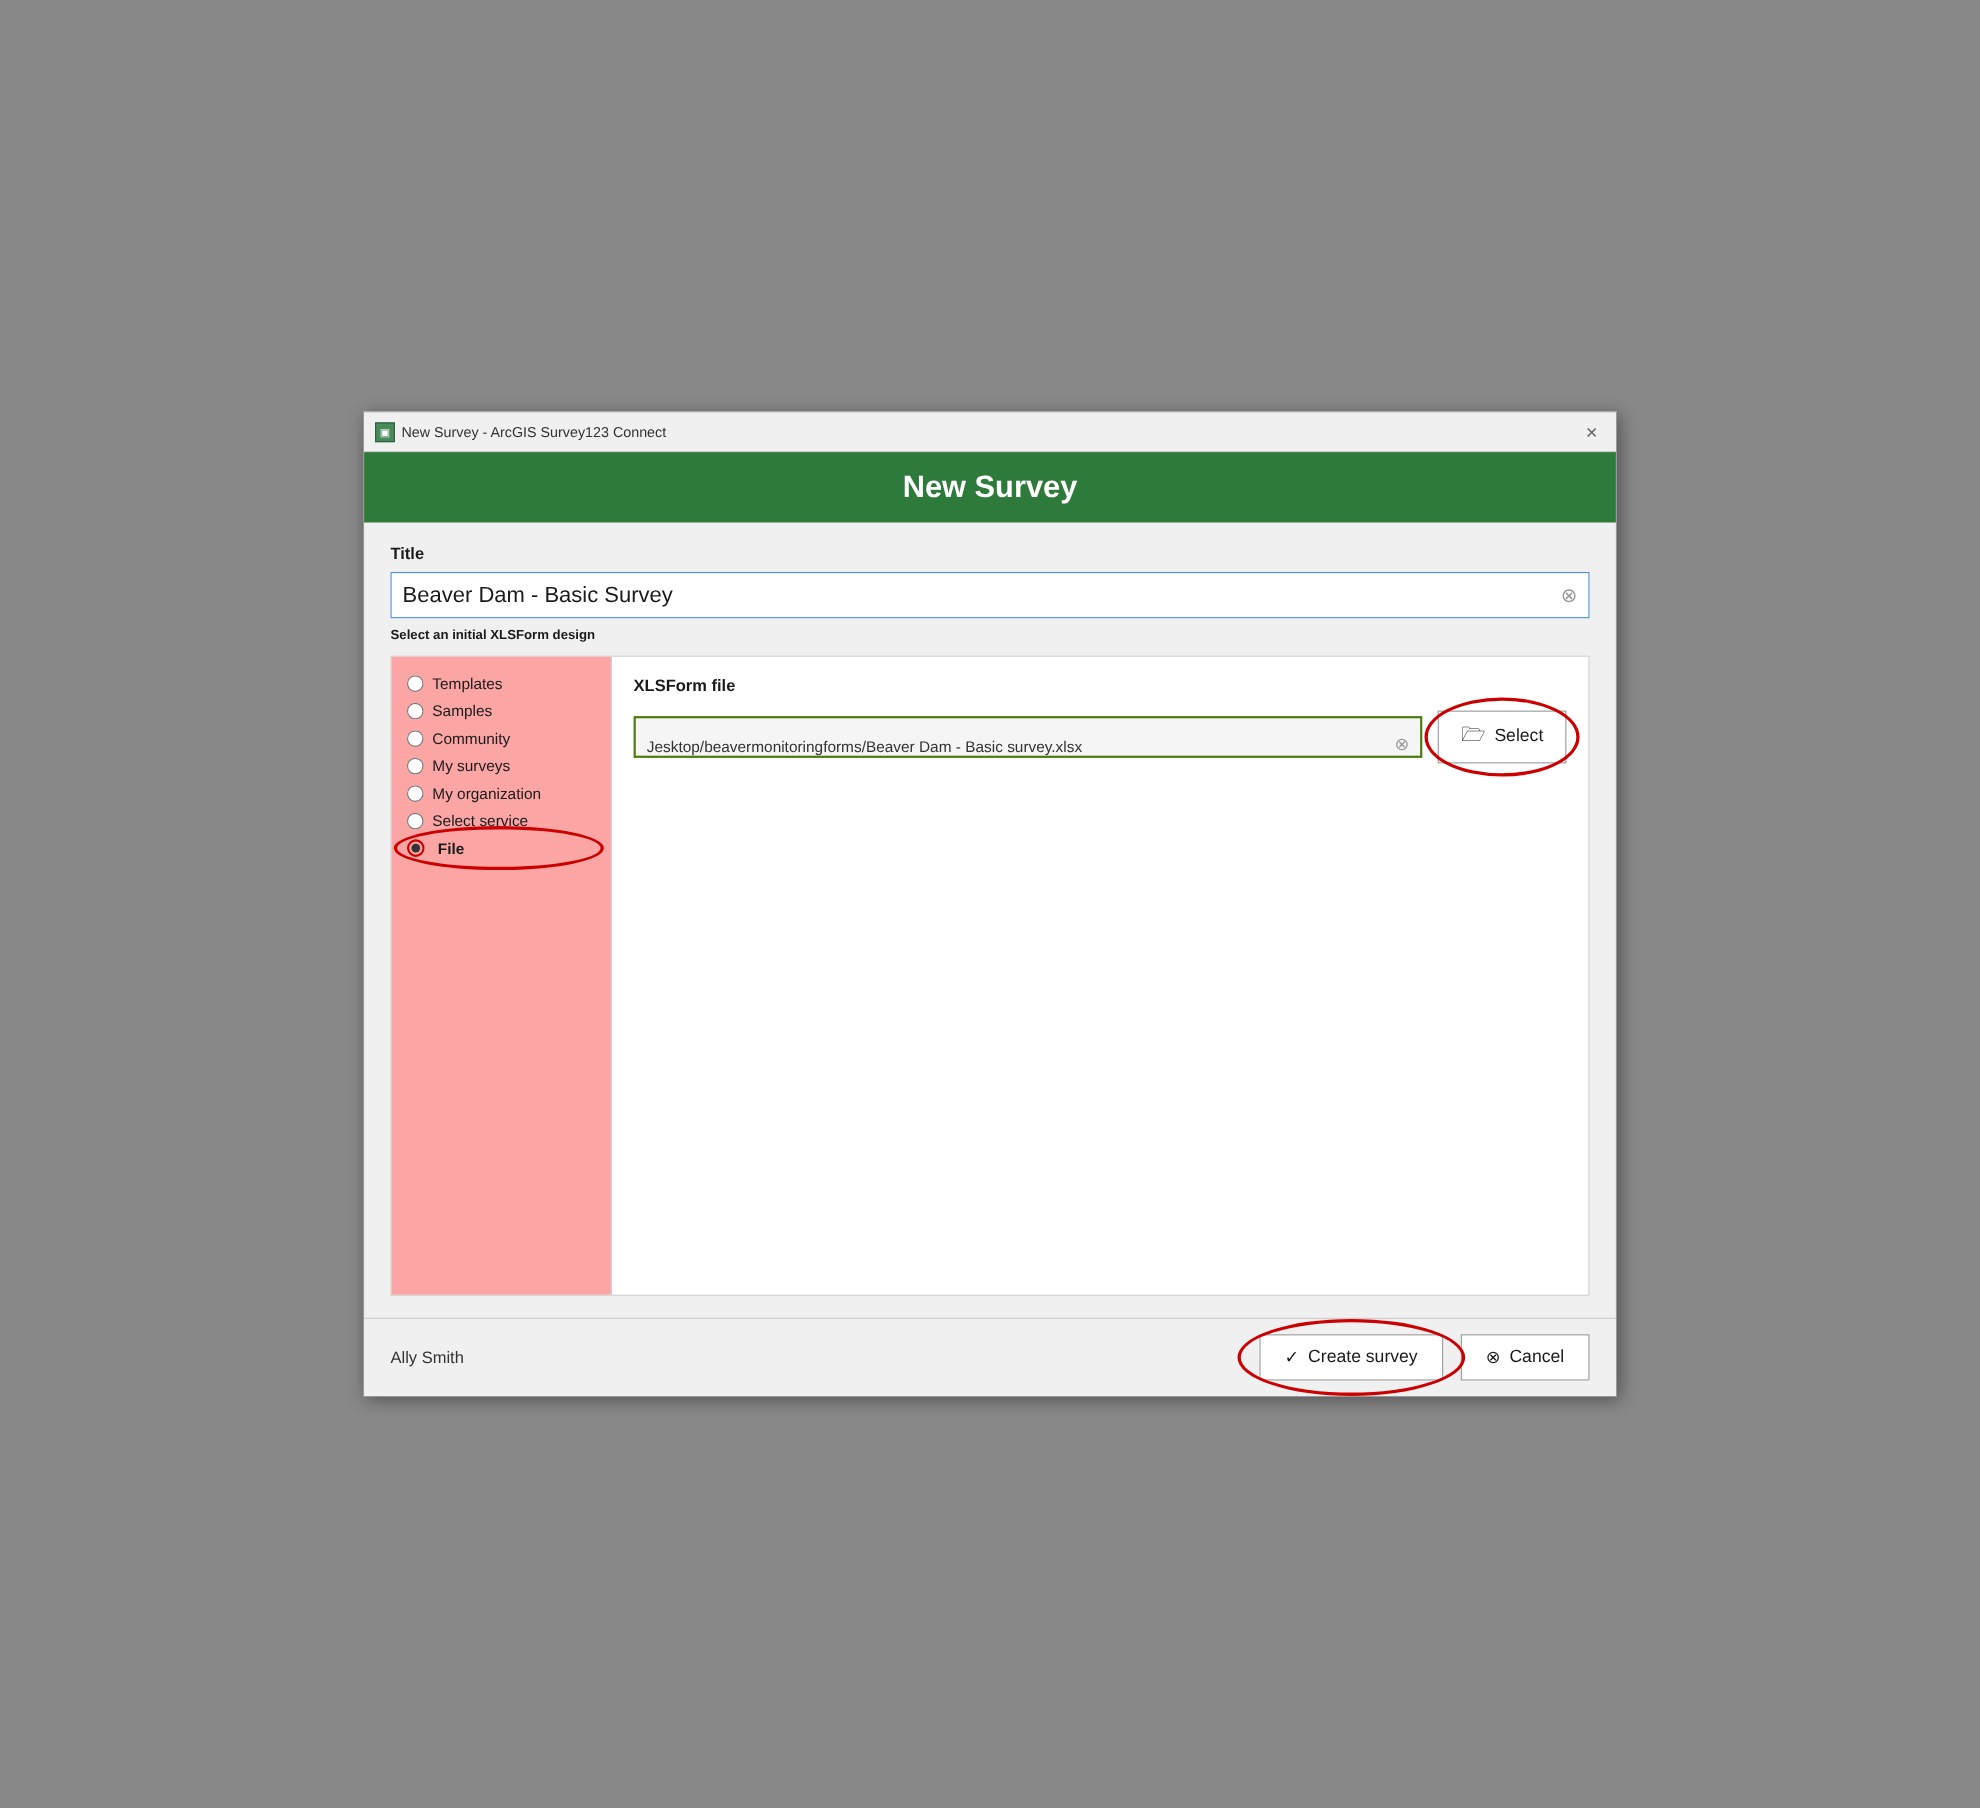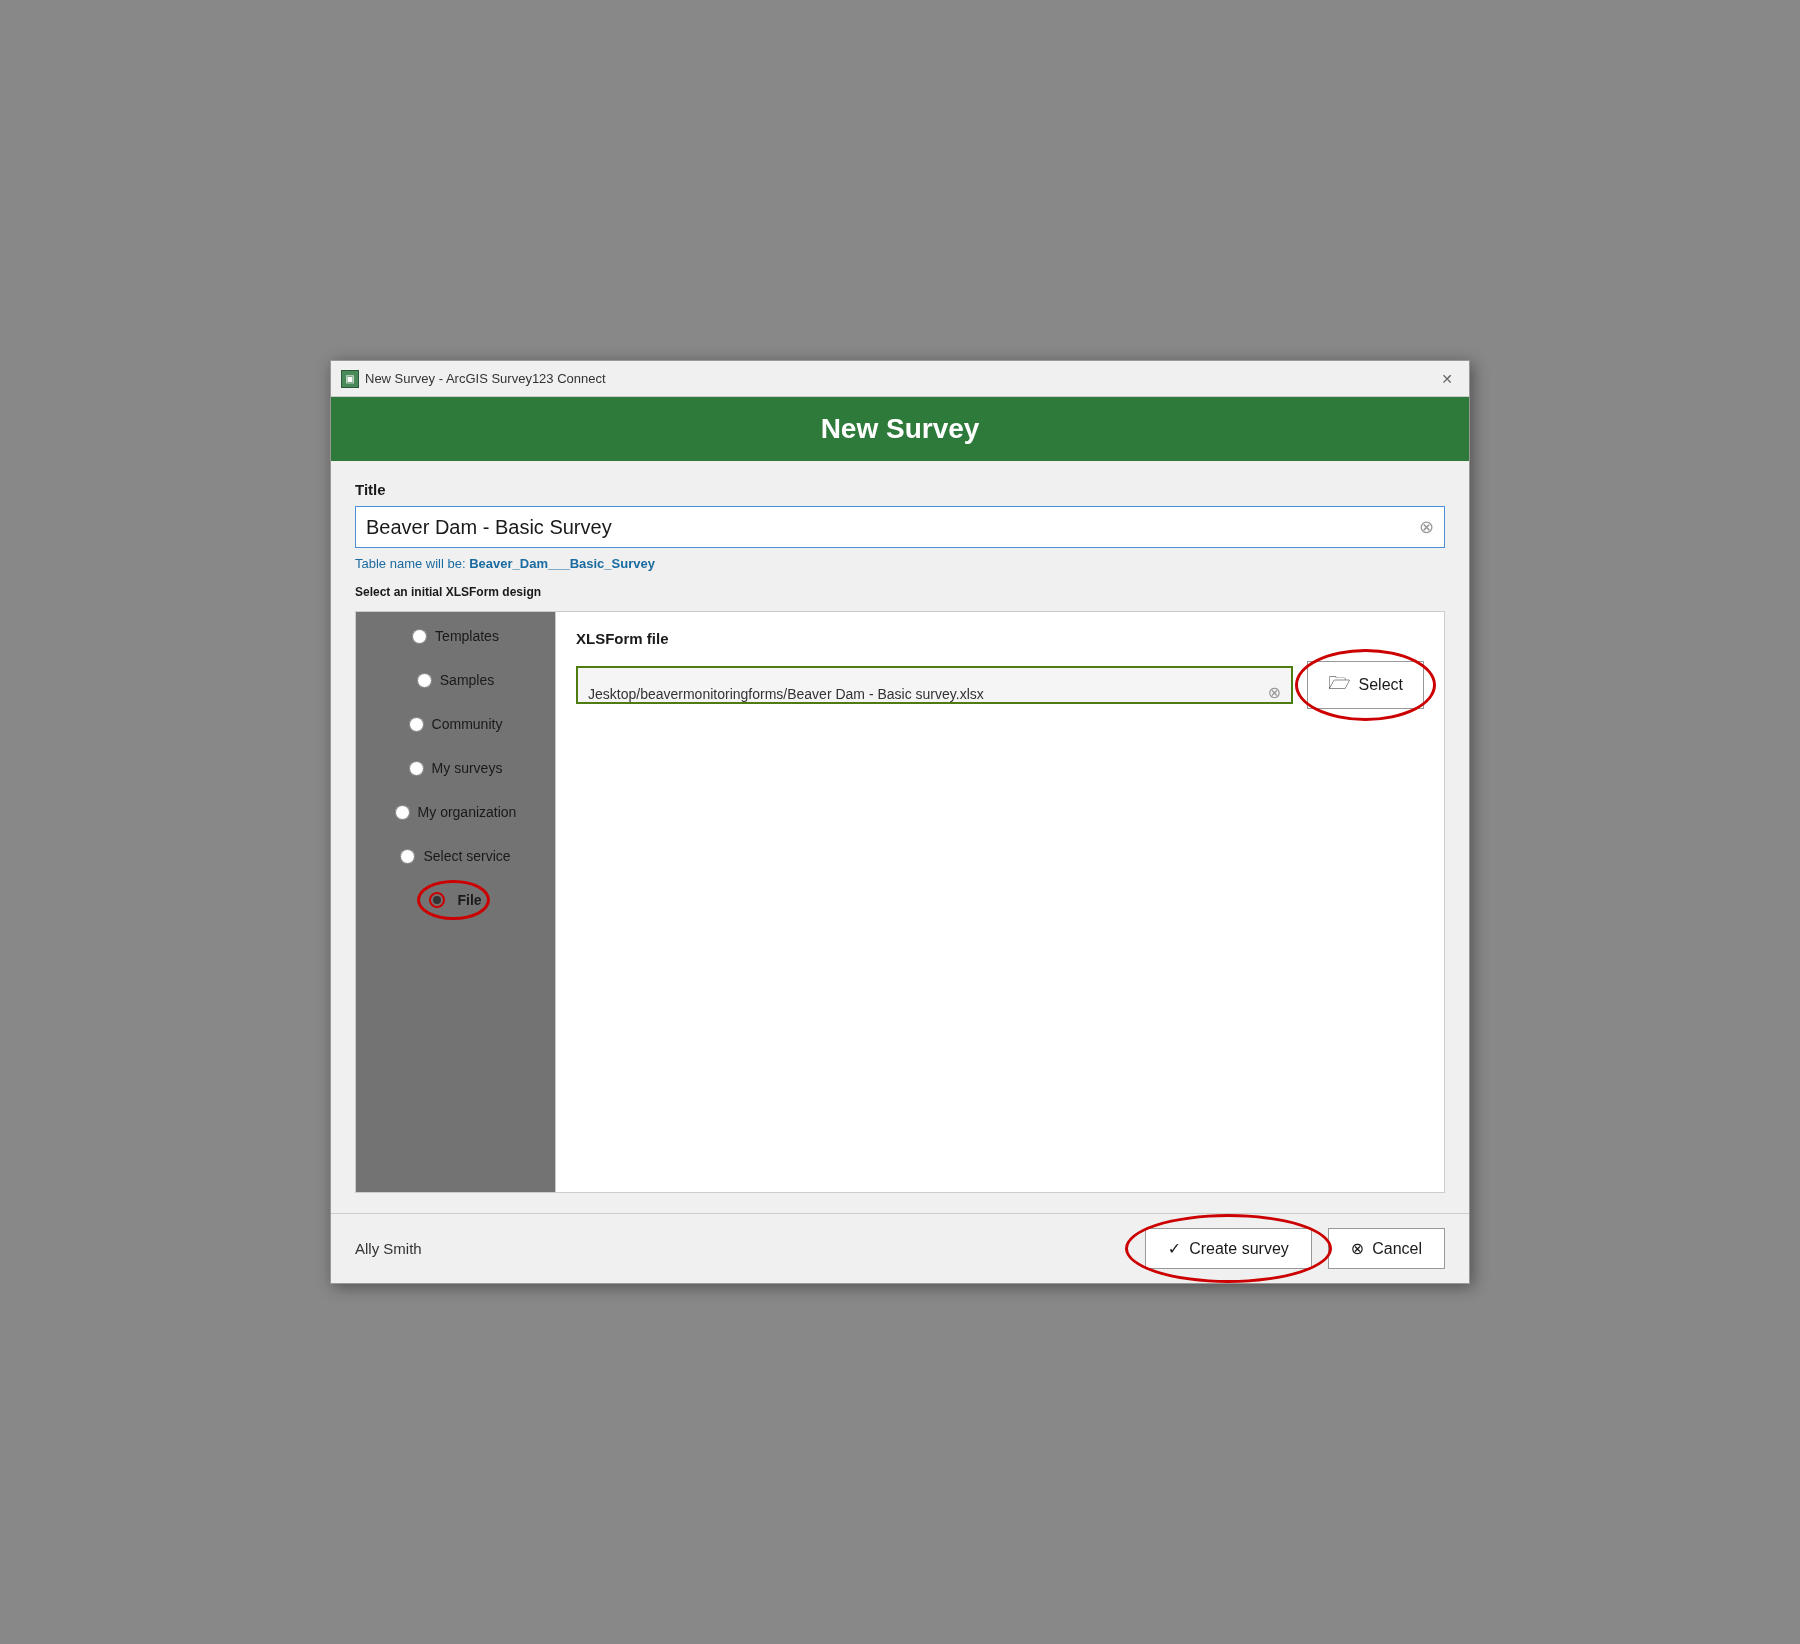--- a/index.html
+++ b/index.html
@@ -142,23 +142,22 @@
       border: 1px solid #ccc;
       background: white;
     }
 
     .radio-list {
       width: 200px;
       border-right: 1px solid #ccc;
       padding: 16px 14px;
       display: flex;
       flex-direction: column;
-      gap: 28px;
-      background: #737373;
-      align-items: center;
+      gap: 9px;
+      background: #fca5a5;
     }
 
     .radio-item {
       display: flex;
       align-items: center;
       gap: 8px;
       font-size: 14px;
       color: #1a1a1a;
       cursor: pointer;
     }
@@ -366,23 +365,20 @@
   </div>
 
   <div class="content">
 
     <div class="section-label">Title</div>
     <div class="title-input-container">
       <input class="title-input" type="text" value="Beaver Dam - Basic Survey" style="">
       <span class="clear-icon">⊗</span>
     </div>
 
-    <div class="table-name-info">
-      <span>Table name will be: </span><strong>Beaver_Dam___Basic_Survey</strong>
-    </div>
 
     <div class="design-section-label">Select an initial XLSForm design</div>
 
     <div class="design-area">
 
       <div class="radio-list">
         <label class="radio-item">
           <input type="radio" name="design" style="">
           <span>Templates</span>
         </label>

